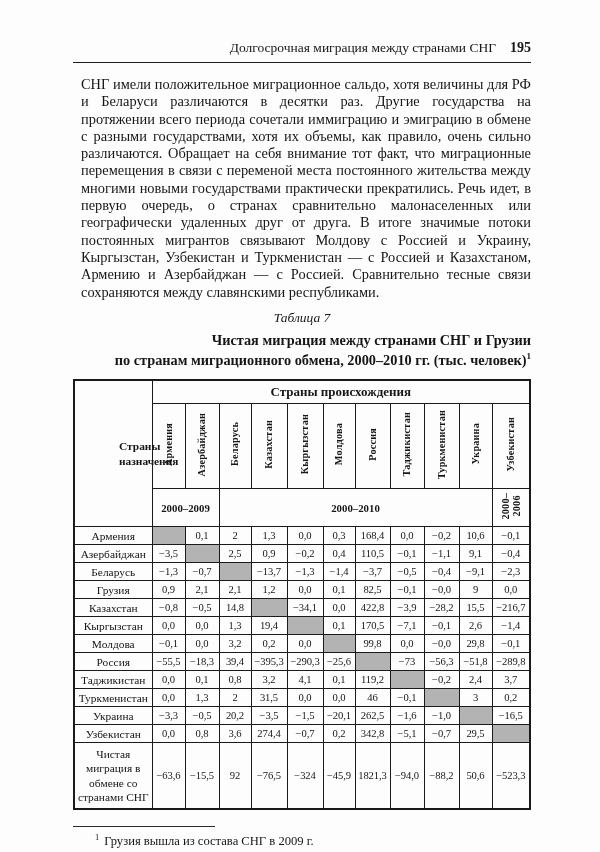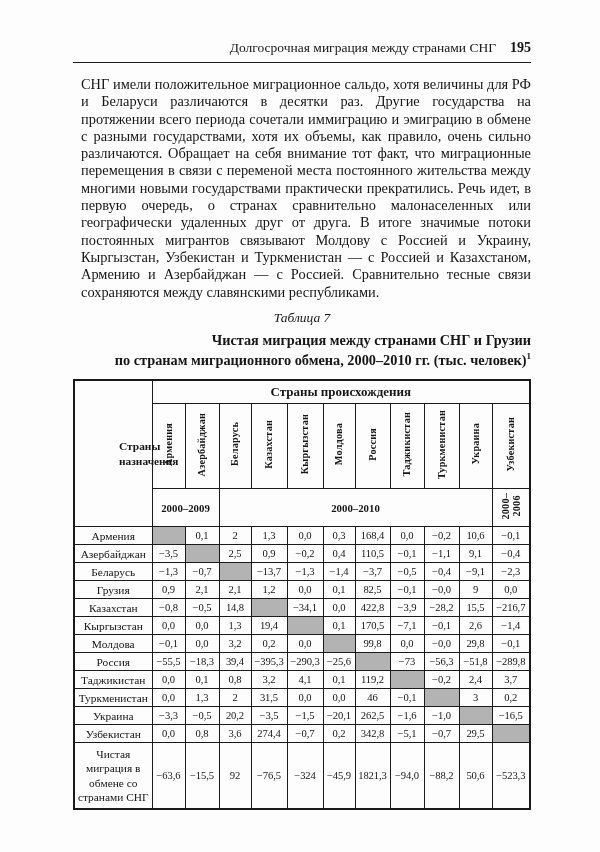--- a/index.html
+++ b/index.html
@@ -270,14 +270,18 @@
           <td>−45,9</td>
           <td>1821,3</td>
           <td>−94,0</td>
           <td>−88,2</td>
           <td>50,6</td>
           <td>−523,3</td>
         </tr>
       </tbody>
   </table>
 
+  <div class="footnote-wrap">
+    <div class="footnote-rule"></div>
+    <div class="footnote"><sup>1</sup><span>Грузия вышла из состава СНГ в 2009 г.</span></div>
+  </div>
 
 </div>
 
 </body></html>

